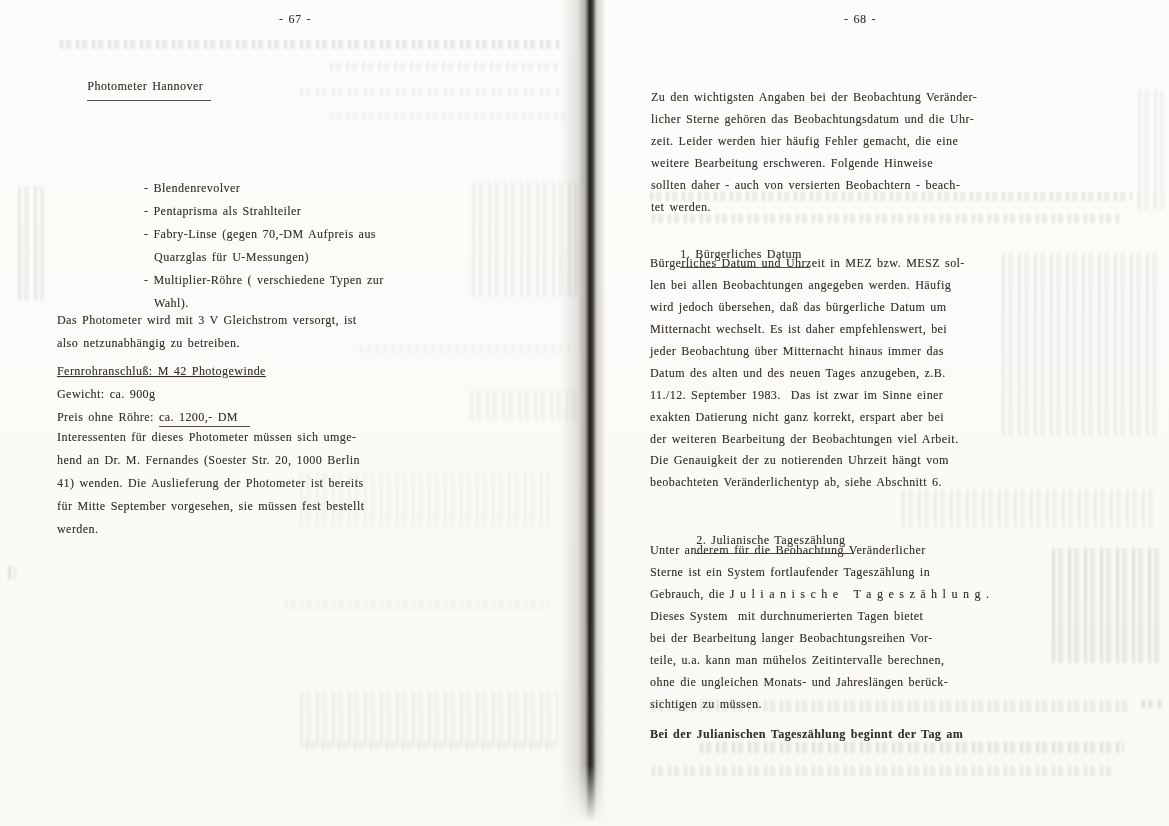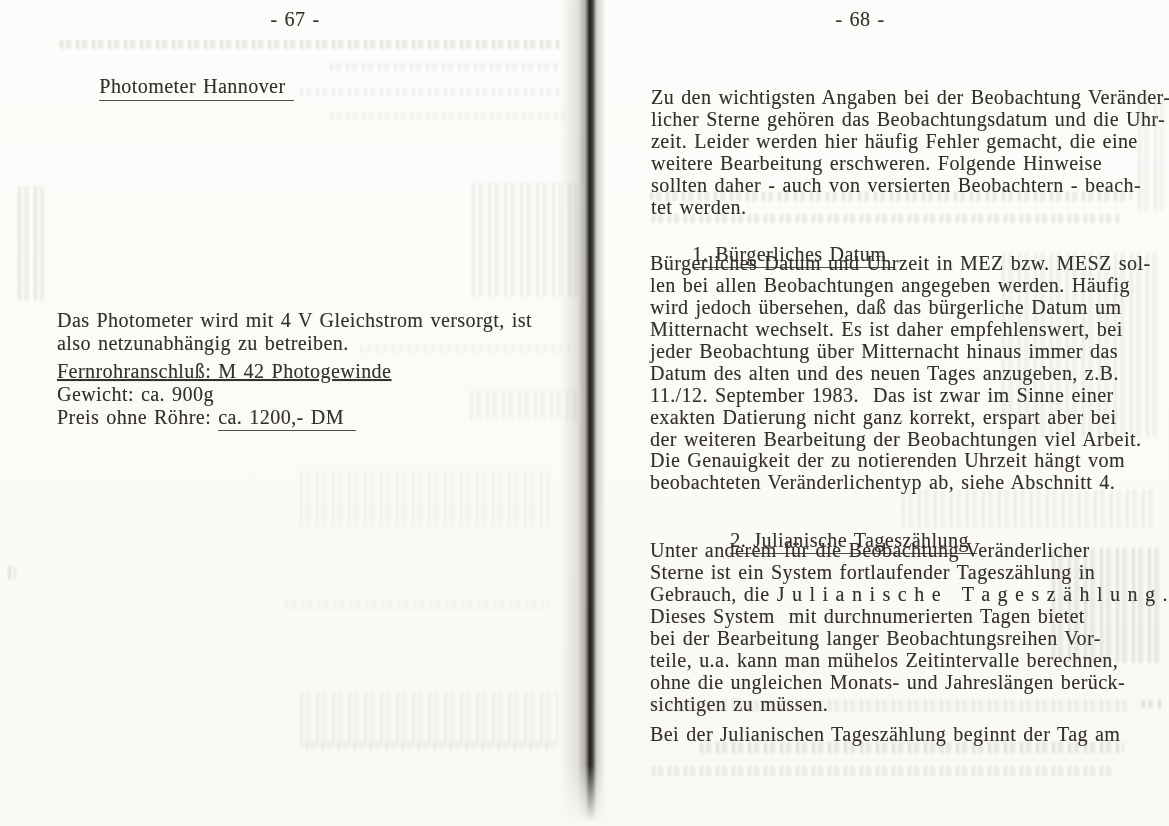--- a/index.html
+++ b/index.html
@@ -10,21 +10,21 @@
     color:#343129;
   }
   .scan{
     position:absolute;inset:0;
     background:linear-gradient(180deg,#fcfcfa 0%,#fbfaf7 60%,#f9f8f4 100%);
   }
   .page{position:absolute;inset:0;}
   
   .tl{
     position:absolute;white-space:pre;
-    font-size:20px;line-height:23px;
+    font-size:12px;line-height:23px;
     letter-spacing:.45px;word-spacing:1.6px;
     color:#343129;
     text-shadow:0.2px 0.2px 0.6px rgba(52,49,41,.35);
   }
   .lh22{line-height:22px;}
   .center{text-align:center;}
   .hd{border-bottom:1.5px solid rgba(50,47,40,.85);padding-bottom:2px;padding-right:8px;display:inline-block;}
   .uline{border-bottom:1.5px solid rgba(50,47,40,.85);padding-bottom:2px;padding-right:12px;}
   .gutter{
     position:absolute;left:560px;top:0;width:46px;height:822px;
@@ -55,28 +55,39 @@
 <div class="scan">
 
   <div class="page">
     <div class="tl center" style="left:230px;top:8px;width:130px;">- 67 -</div>
 
     <div class="tl" style="left:57px;top:52px;text-align:center;">
       <span class="hd">Photometer Hannover</span>
     </div>
 
 
+    <div class="tl" style="left:144px;top:177px;">- Blendenrevolver
+- Pentaprisma als Strahlteiler
+- Fabry-Linse (gegen 70,-DM Aufpreis aus
+  Quarzglas für U-Messungen)
+- Multiplier-Röhre ( verschiedene Typen zur
+  Wahl).</div>
 
-    <div class="tl" style="left:57px;top:309px;">Das Photometer wird mit 4 V Gleichstrom versorgt, ist
+    <div class="tl" style="left:57px;top:309px;">Das Photometer wird mit 3 V Gleichstrom versorgt, ist
 also netzunabhängig zu betreiben.</div>
 
     <div class="tl" style="left:57px;top:360px;text-decoration:underline;">Fernrohranschluß: M 42 Photogewinde</div>
     <div class="tl" style="left:57px;top:383px;">Gewicht: ca. 900g</div>
     <div class="tl" style="left:57px;top:406px;"><span>Preis ohne Röhre: </span><span class="uline">ca. 1200,- DM</span></div>
 
+    <div class="tl" style="left:57px;top:426px;">Interessenten für dieses Photometer müssen sich umge-
+hend an Dr. M. Fernandes (Soester Str. 20, 1000 Berlin
+41) wenden. Die Auslieferung der Photometer ist bereits
+für Mitte September vorgesehen, sie müssen fest bestellt
+werden.</div>
 
   </div>
 
   <div class="gutter"></div>
 
   <div class="page">
     <div class="tl center" style="left:795px;top:8px;width:130px;">- 68 -</div>
 
 
     <div class="tl lh22" style="left:651px;top:86px;">Zu den wichtigsten Angaben bei der Beobachtung Veränder-
@@ -94,36 +105,36 @@
 len bei allen Beobachtungen angegeben werden. Häufig
 wird jedoch übersehen, daß das bürgerliche Datum um
 Mitternacht wechselt. Es ist daher empfehlenswert, bei
 jeder Beobachtung über Mitternacht hinaus immer das
 Datum des alten und des neuen Tages anzugeben, z.B.
 11./12. September 1983.  Das ist zwar im Sinne einer
 exakten Datierung nicht ganz korrekt, erspart aber bei
 der weiteren Bearbeitung der Beobachtungen viel Arbeit.</div>
 
     <div class="tl lh22" style="left:650px;top:449px;">Die Genauigkeit der zu notierenden Uhrzeit hängt vom
-beobachteten Veränderlichentyp ab, siehe Abschnitt 4.</div>
+beobachteten Veränderlichentyp ab, siehe Abschnitt 6.</div>
 
-    <div class="tl lh22" style="left:688px;top:507px;">
+    <div class="tl lh22" style="left:666px;top:507px;">
       <span class="hd">2. Julianische Tageszählung</span>
     </div>
 
     <div class="tl lh22" style="left:650px;top:539px;">Unter anderem für die Beobachtung Veränderlicher
 Sterne ist ein System fortlaufender Tageszählung in
 Gebrauch, die J u l i a n i s c h e   T a g e s z ä h l u n g .
 Dieses System  mit durchnumerierten Tagen bietet
 bei der Bearbeitung langer Beobachtungsreihen Vor-
 teile, u.a. kann man mühelos Zeitintervalle berechnen,
 ohne die ungleichen Monats- und Jahreslängen berück-
 sichtigen zu müssen.</div>
 
-    <div class="tl lh22" style="left:650px;top:723px;">Bei der Julianischen Tageszählung beginnt der Tag am</div>
+    <div class="tl lh22" style="left:650px;top:723px;font-weight:bold;">Bei der Julianischen Tageszählung beginnt der Tag am</div>
   </div>
 
   <div id="smudges">
       <div class="smudge" style="left: 60px; top: 40px; width: 500px; height: 9px; opacity: 0.32;"></div>
       <div class="smudge" style="left: 330px; top: 63px; width: 230px; height: 8px; opacity: 0.2;"></div>
       <div class="smudge" style="left: 300px; top: 88px; width: 260px; height: 8px; opacity: 0.16;"></div>
       <div class="smudge" style="left: 330px; top: 112px; width: 235px; height: 8px; opacity: 0.13;"></div>
       <div class="smudge" style="left: 18px; top: 186px; width: 26px; height: 115px; opacity: 0.22;"></div>
       <div class="smudge" style="left: 472px; top: 182px; width: 106px; height: 115px; opacity: 0.16;"></div>
       <div class="smudge" style="left: 8px; top: 566px; width: 8px; height: 14px; opacity: 0.3;"></div>

